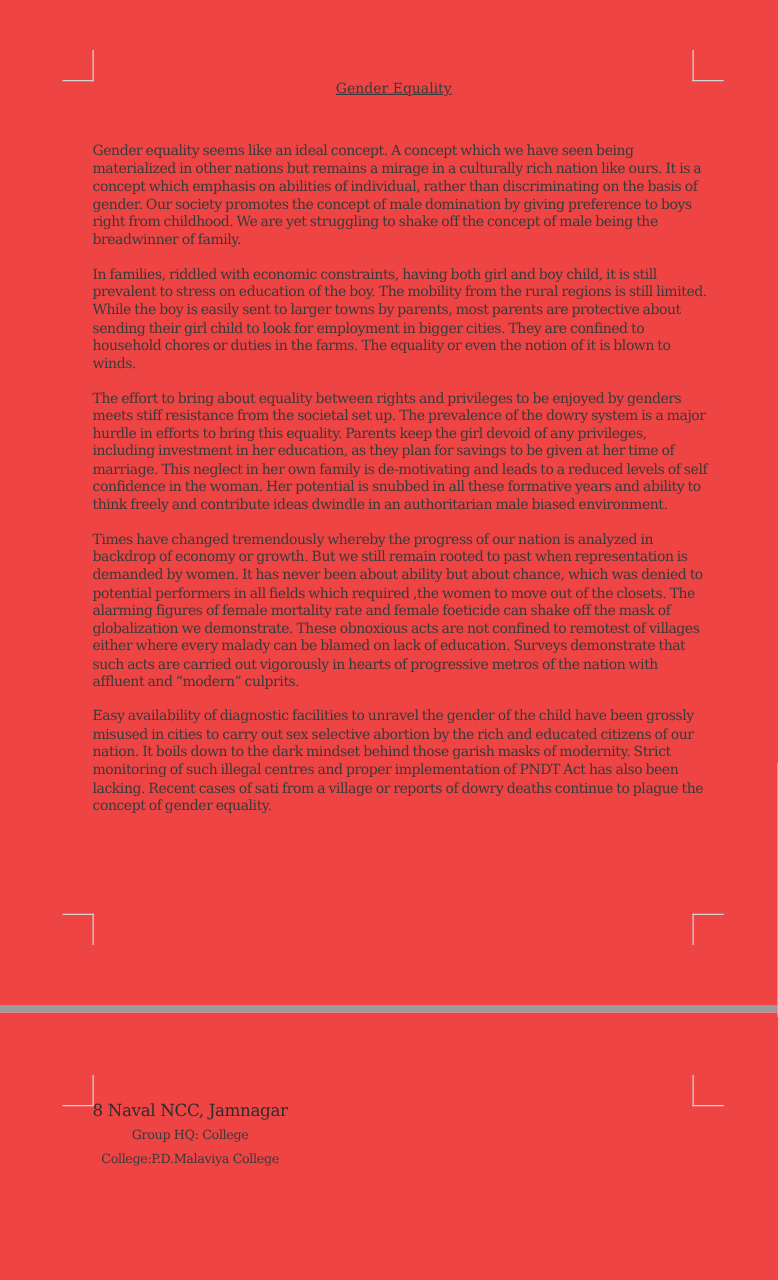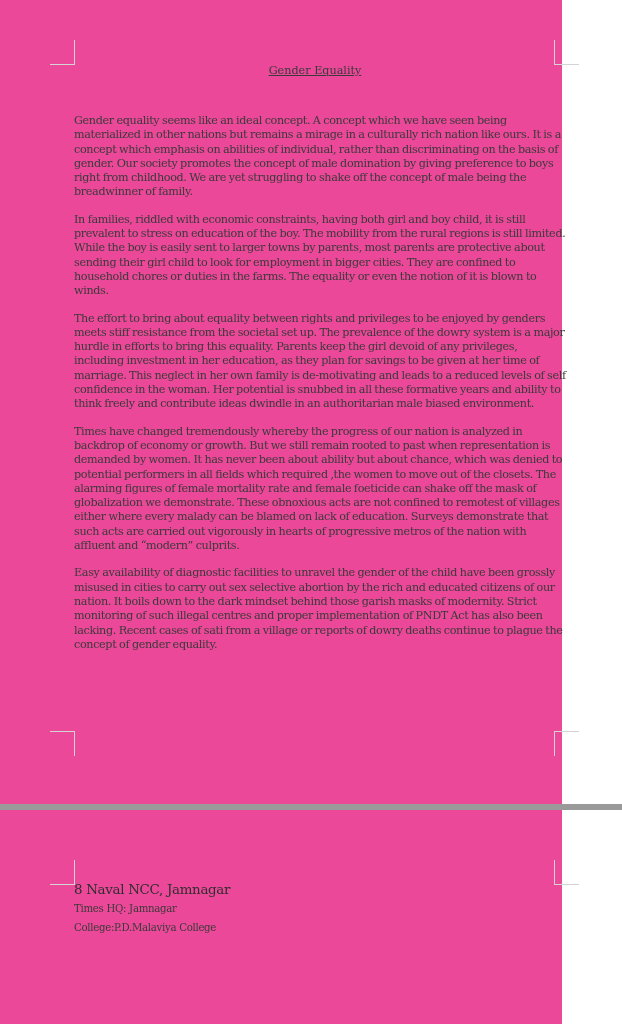--- a/index.html
+++ b/index.html
@@ -8,22 +8,22 @@
       height: 1024px;
       background: #ffffff;
       position: relative;
       overflow: hidden;
       font-family: "DejaVu Serif", serif;
       color: #3a3a3a;
     }
     .page {
       position: absolute;
       left: 0;
-      width: 562px;
-      background: #ec4899;
+      width: 622px;
+      background: #ef4444;
     }
     .page1 { top: 0; height: 804px; }
     .page2 { top: 810px; height: 214px; }
     .divider {
       position: absolute;
       left: 0;
       top: 804px;
       width: 622px;
       height: 6px;
       background: #9a9a9a;
@@ -63,20 +63,21 @@
       font-size: 11.2px;
       line-height: 14.3px;
       letter-spacing: -0.35px;
       word-spacing: -0.5px;
       color: #3a3a3a;
     }
     .footer-block {
       position: absolute;
       left: 74px;
       top: 882px;
+      text-align: center;
     }
     .footer-line1 {
       font-size: 13.4px;
       color: #2e2e2e;
       letter-spacing: -0.3px;
       margin-bottom: 6px;
     }
     .footer-line {
       font-size: 10.2px;
       color: #3a3a3a;
@@ -106,15 +107,15 @@
 
 <div class="divider"></div>
 
 <div class="page page2">
   <div class="crop tl" style="left:50px; top:50px;"></div>
   <div class="crop tr" style="left:554px; top:50px;"></div>
 </div>
 
 <div class="footer-block">
   <div class="footer-line1">8 Naval NCC, Jamnagar</div>
-  <div class="footer-line">Times HQ: Jamnagar</div>
+  <div class="footer-line">Group HQ: College</div>
   <div class="footer-line">College:P.D.Malaviya College</div>
 </div>
 
 </body></html>

